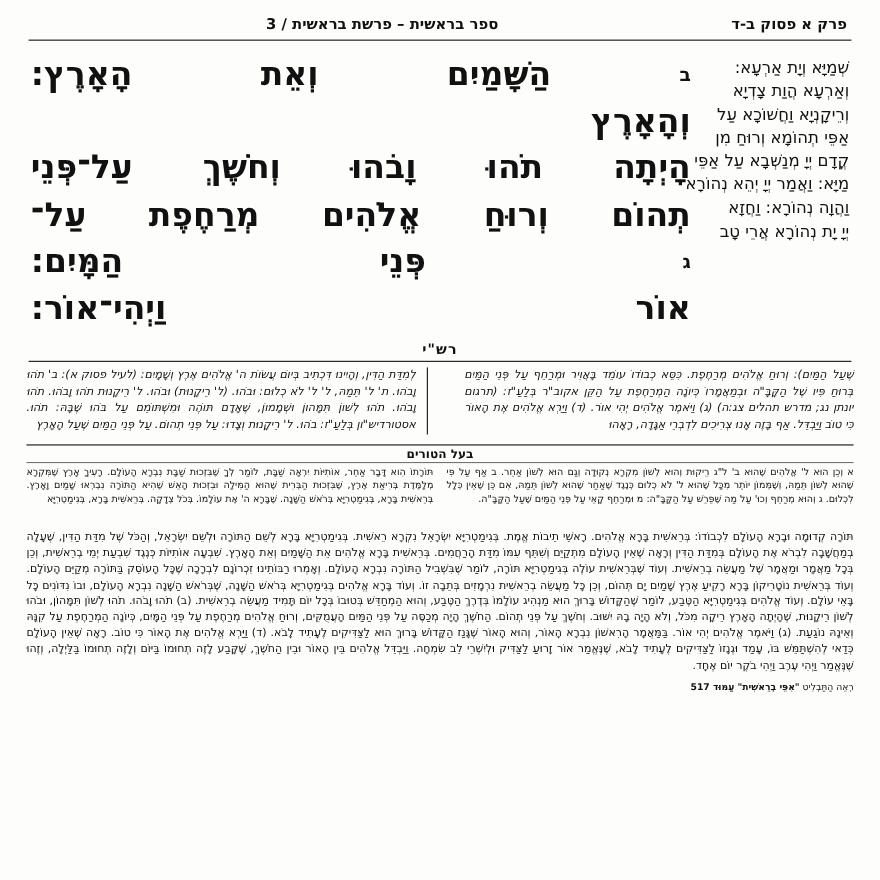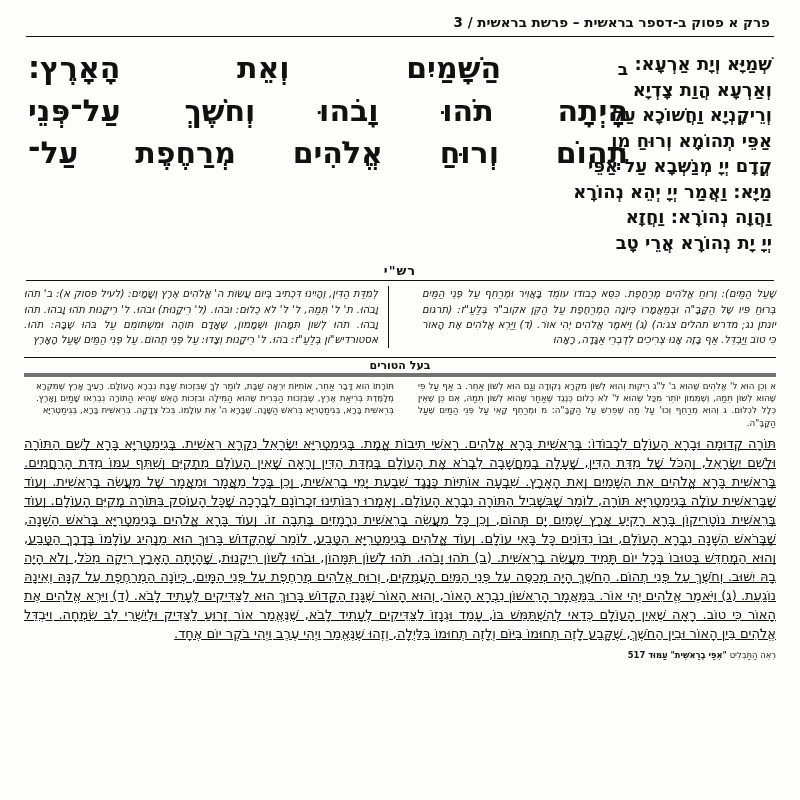--- a/index.html
+++ b/index.html
@@ -29,43 +29,43 @@
     display: flex;
     justify-content: space-between;
     align-items: baseline;
     font-family: "DejaVu Sans", sans-serif;
     font-weight: bold;
     font-size: 13.5px;
     letter-spacing: 0px;
     padding: 0 6px 6px 6px;
   }
   .header .hdr-right { }
-  .header .hdr-center { text-align: right; flex: 1; }
+  .header .hdr-center { text-align: center; flex: 1; }
   .header .hdr-left { text-align: left; direction: rtl; }
   .rule {
     border: 0;
     border-top: 1.3px solid #111;
     margin: 0 2px 10px 2px;
   }
 
   
   .scripture {
     display: flex;
     flex-direction: row;
     gap: 14px;
     align-items: flex-start;
     padding: 0 4px;
   }
   .targum {
     width: 130px;
     flex: 0 0 130px;
-    font-size: 18px;
+    font-size: 15px;
     line-height: 1.42;
-    text-align: center;
-    font-weight: bold;
+    text-align: right;
+    font-weight: normal;
     letter-spacing: 0px;
     padding-top: 4px;
   }
   .targum div { white-space: nowrap; }
   .pasuk {
     flex: 1 1 auto;
     font-size: 30px;
     line-height: 1.42;
     font-weight: bold;
     text-align: justify;
@@ -119,45 +119,43 @@
     flex-direction: row;
     gap: 12px;
     margin-top: 9px;
   }
   .comment-heads .ch {
     flex: 1 1 0;
     text-align: center;
     font-size: 11px;
     font-weight: bold;
     border-top: 1px solid #111;
-    border-bottom: 4px solid #737373;
+    border-bottom: 1px solid #737373;
     padding: 1px 0 1px 0;
   }
   .two-cols {
     display: flex;
     flex-direction: row;
     gap: 12px;
     margin-top: 3px;
     font-size: 8.7px;
     line-height: 1.42;
     text-align: justify;
   }
   .two-cols .c {
     flex: 1 1 0;
-    margin-left: 12px;
   }
 
   
   .main-commentary {
-    margin-top: 6px;
-    font-size: 13px;
+    margin-top: 21px;
+    font-size: 10px;
     line-height: 1.46;
     text-align: justify;
     column-count: 1;
-    text-decoration: underline;
   }
   .footer-note {
     margin-top: 6px;
     font-size: 8.4px;
     text-align: right;
   }
   .footer-note .page-ref { font-weight: bold; }
 </style>
 </head>
 <body>
@@ -181,24 +179,35 @@
       <div>מַיָּא: וַאֲמַר יְיָ יְהֵא נְהוֹרָא</div>
       <div>וַהֲוָה נְהוֹרָא: וַחֲזָא</div>
       <div>יְיָ יָת נְהוֹרָא אֲרֵי טָב</div>
     </div>
     <div class="pasuk">
       <span class="vline">
         <span class="versenum">ב</span>
         <span>הַשָּׁמַיִם וְאֵת הָאָרֶץ:</span>
       </span>
       <span class="vline">
+        <span>וְהָאָרֶץ</span>
+      </span>
+      <span class="vline">
         <span>הָיְתָה תֹהוּ וָבֹהוּ וְחֹשֶׁךְ עַל־פְּנֵי</span>
       </span>
       <span class="vline">
         <span>תְהוֹם וְרוּחַ אֱלֹהִים מְרַחֶפֶת עַל־</span>
+      </span>
+      <span class="vline">
+        <span class="versenum">ג</span>
+        <span>פְּנֵי הַמָּיִם:</span>
+      </span>
+      <span class="vline">
+        <span class="versenum"></span>
+        <span>אוֹר וַיְהִי־אוֹר:</span>
       </span>
     </div>
   </div>
 
   <div class="band-title">רש"י</div>
   <hr class="rashi-rule">
 
   <div class="rashi">
     <div class="col right">שֶׁעַל הַמַּיִם): וְרוּחַ אֱלֹהִים מְרַחֶפֶת. כִּסֵּא כְבוֹדוֹ עוֹמֵד בָּאֲוִיר וּמְרַחֵף עַל פְּנֵי הַמַּיִם בְּרוּחַ פִּיו שֶׁל הַקָּבָּ"ה וּבְמַאֲמָרוֹ כְּיוֹנָה הַמְרַחֶפֶת עַל הַקֵּן אקוב"ר בְּלַעַ"ז: (תרגום יונתן נג; מדרש תהלים צג:ה) (ג) וַיֹּאמֶר אֱלֹהִים יְהִי אוֹר. (ד) וַיַּרְא אֱלֹהִים אֶת הָאוֹר כִּי טוֹב וַיַּבְדֵּל. אַף בָּזֶה אָנוּ צְרִיכִים לִדְבְרֵי אַגָּדָה, רָאָהוּ</div>
     <div class="divider-v"></div>

